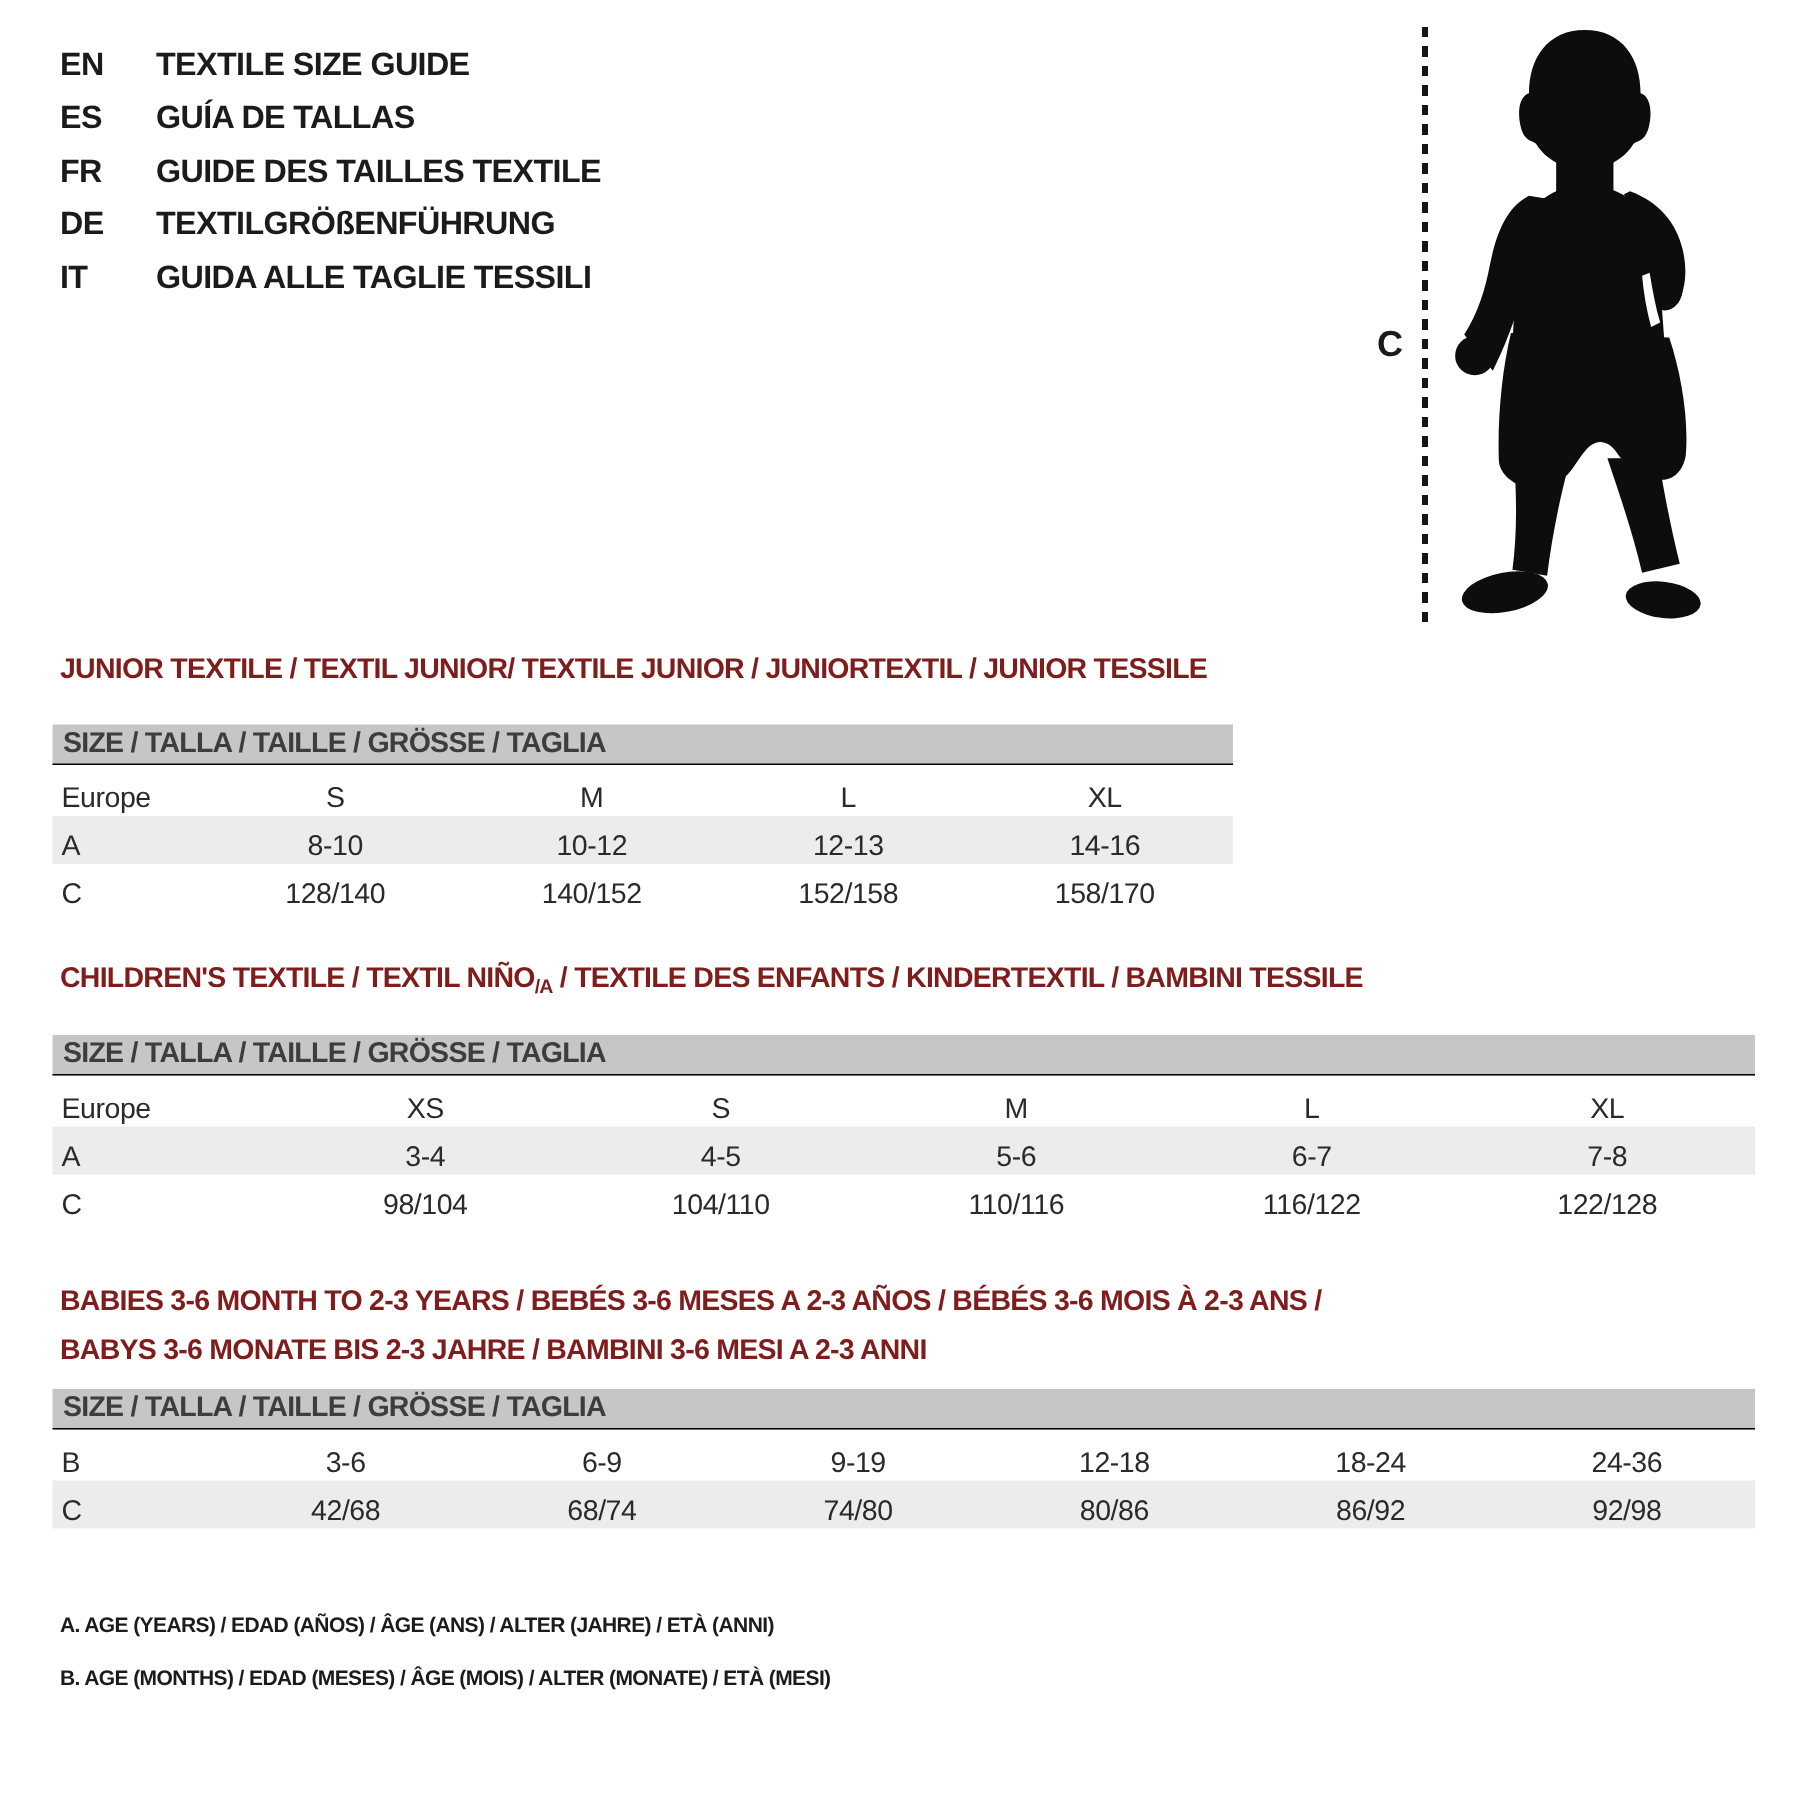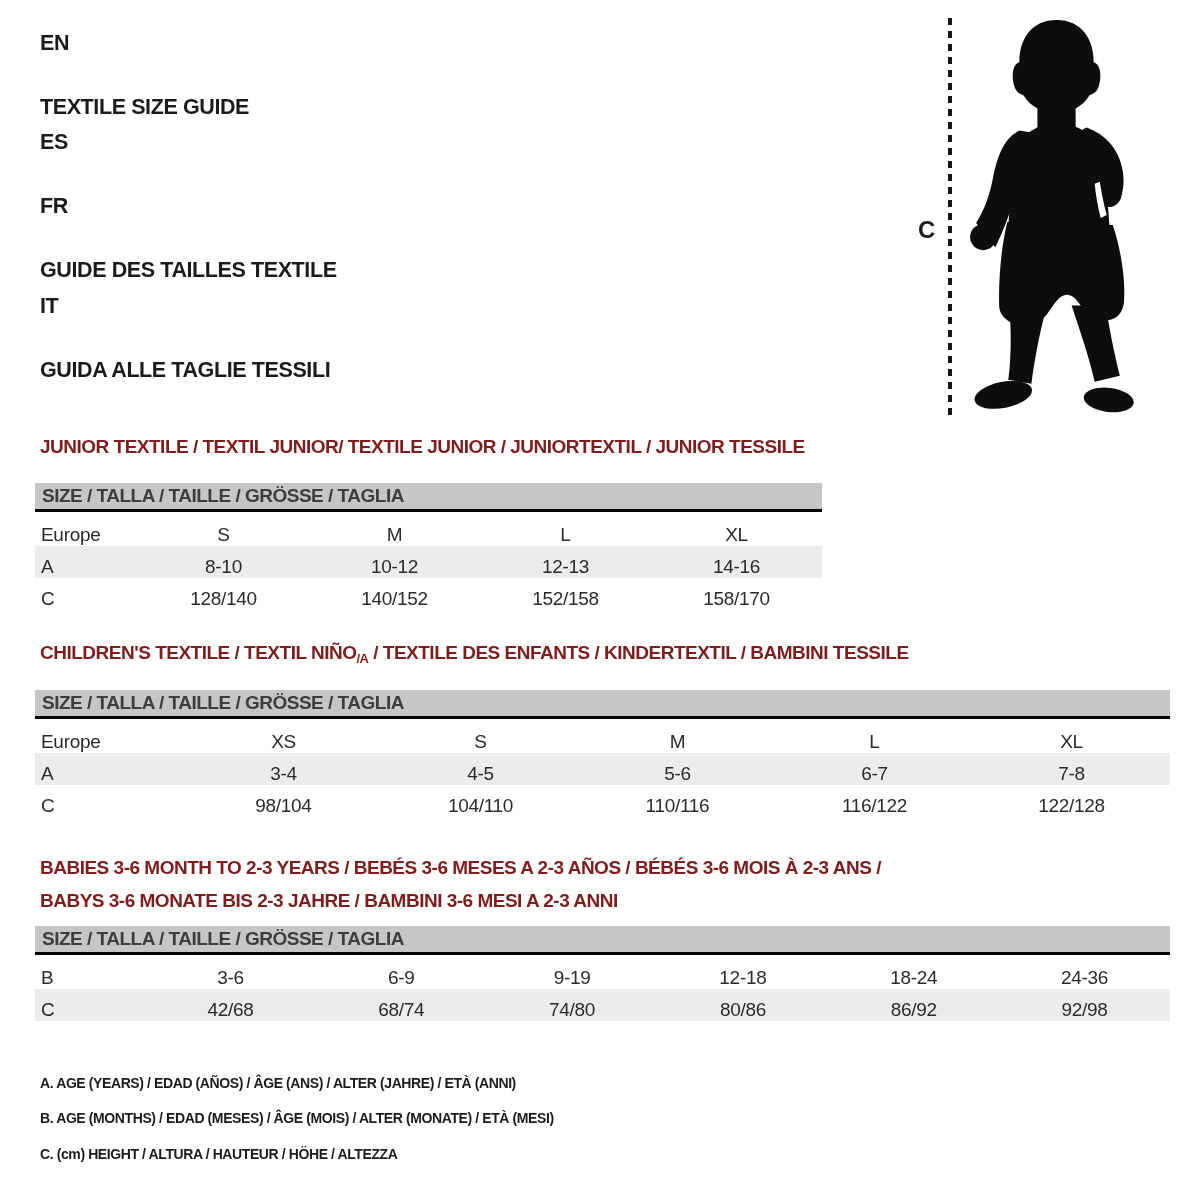--- a/index.html
+++ b/index.html
@@ -4,21 +4,21 @@
 <style>
   html,body{margin:0;padding:0;}
   body{
     width:1200px;height:1200px;position:relative;overflow:hidden;
     background:#ffffff;color:#222;
     font-family:"Liberation Sans","DejaVu Sans",sans-serif;
     -webkit-font-smoothing:antialiased;
   }
   
   .langs{position:absolute;left:40px;top:26px;}
-  .lang-row{display:flex;font-weight:700;font-size:21.5px;line-height:35.4px;letter-spacing:-0.4px;white-space:nowrap;color:#1b1b1b;flex-direction:column;}
+  .lang-row{display:flex;font-weight:700;font-size:21.5px;line-height:35.4px;letter-spacing:-0.4px;white-space:nowrap;color:#1b1b1b;}
   .lang-code{width:64px;flex:0 0 64px;}
   
   .measure-line{
     position:absolute;left:948px;top:18px;width:4px;height:398px;
     background:repeating-linear-gradient(to bottom,#151515 0 7px,transparent 7px 13px);
   }
   .measure-label{position:absolute;left:918px;top:216px;font-size:24px;font-weight:700;color:#1b1b1b;}
   .silhouette{position:absolute;left:966px;top:16px;width:168px;height:402px;}
   
   .section-title{
@@ -28,21 +28,21 @@
   .title-junior{top:436px;}
   .title-children{top:642px;}
   .title-babies{top:852px;line-height:32.5px;}
   .sub-script{font-size:13px;position:relative;top:4px;font-weight:700;}
   
   .size-table{position:absolute;left:35px;}
   .tbl-junior{top:483px;width:787px;}
   .tbl-children{top:690px;width:1135px;}
   .tbl-babies{top:926px;width:1135px;}
   .t-bar{
-    height:26px;background:#c6c6c6;border-bottom:3px solid #000000;margin-bottom:2px;
+    height:26px;background:#c6c6c6;border-bottom:1px solid #000000;margin-bottom:2px;
     display:flex;align-items:center;padding-left:7px;box-sizing:content-box;
     font-size:19px;font-weight:700;letter-spacing:-0.5px;color:#3d3d3d;white-space:nowrap;
   }
   .t-row{display:flex;align-items:flex-end;height:32px;font-size:19px;letter-spacing:-0.3px;color:#2a2a2a;}
   .t-row.alt{background:#ececec;}
   .t-label{padding-left:6px;flex:0 0 auto;}
   .tbl-junior .t-label{width:97px;}
   .tbl-children .t-label{width:144px;}
   .tbl-babies .t-label{width:104px;}
   .t-cell{flex:1 1 0;text-align:center;white-space:nowrap;}
@@ -53,24 +53,29 @@
 </head>
 <body>
 
 <div class="langs">
   <div class="lang-row">
     <span class="lang-code">EN</span>
     <span class="lang-label">TEXTILE SIZE GUIDE</span>
   </div>
   <div class="lang-row">
     <span class="lang-code">ES</span>
+    <span class="lang-label">GUÍA DE TALLAS</span>
   </div>
   <div class="lang-row">
     <span class="lang-code">FR</span>
     <span class="lang-label">GUIDE DES TAILLES TEXTILE</span>
+  </div>
+  <div class="lang-row">
+    <span class="lang-code">DE</span>
+    <span class="lang-label">TEXTILGRÖßENFÜHRUNG</span>
   </div>
   <div class="lang-row">
     <span class="lang-code">IT</span>
     <span class="lang-label">GUIDA ALLE TAGLIE TESSILI</span>
   </div>
 </div>
 
 <div class="measure-line"></div>
 <div class="measure-label">C</div>
 <div class="silhouette">
@@ -189,14 +194,13 @@
     <div class="t-cell">74/80</div>
     <div class="t-cell">80/86</div>
     <div class="t-cell">86/92</div>
     <div class="t-cell">92/98</div>
   </div>
 </div>
 
 <div class="footnotes">
   <div class="footnote">A. AGE (YEARS) / EDAD (AÑOS) / ÂGE (ANS) / ALTER (JAHRE) / ETÀ (ANNI)</div>
   <div class="footnote">B. AGE (MONTHS) / EDAD (MESES) / ÂGE (MOIS) / ALTER (MONATE) / ETÀ (MESI)</div>
-  <div class="footnote">C. (cm) HEIGHT / ALTURA / HAUTEUR / HÖHE / ALTEZZA</div>
 </div>
 
 </body></html>

